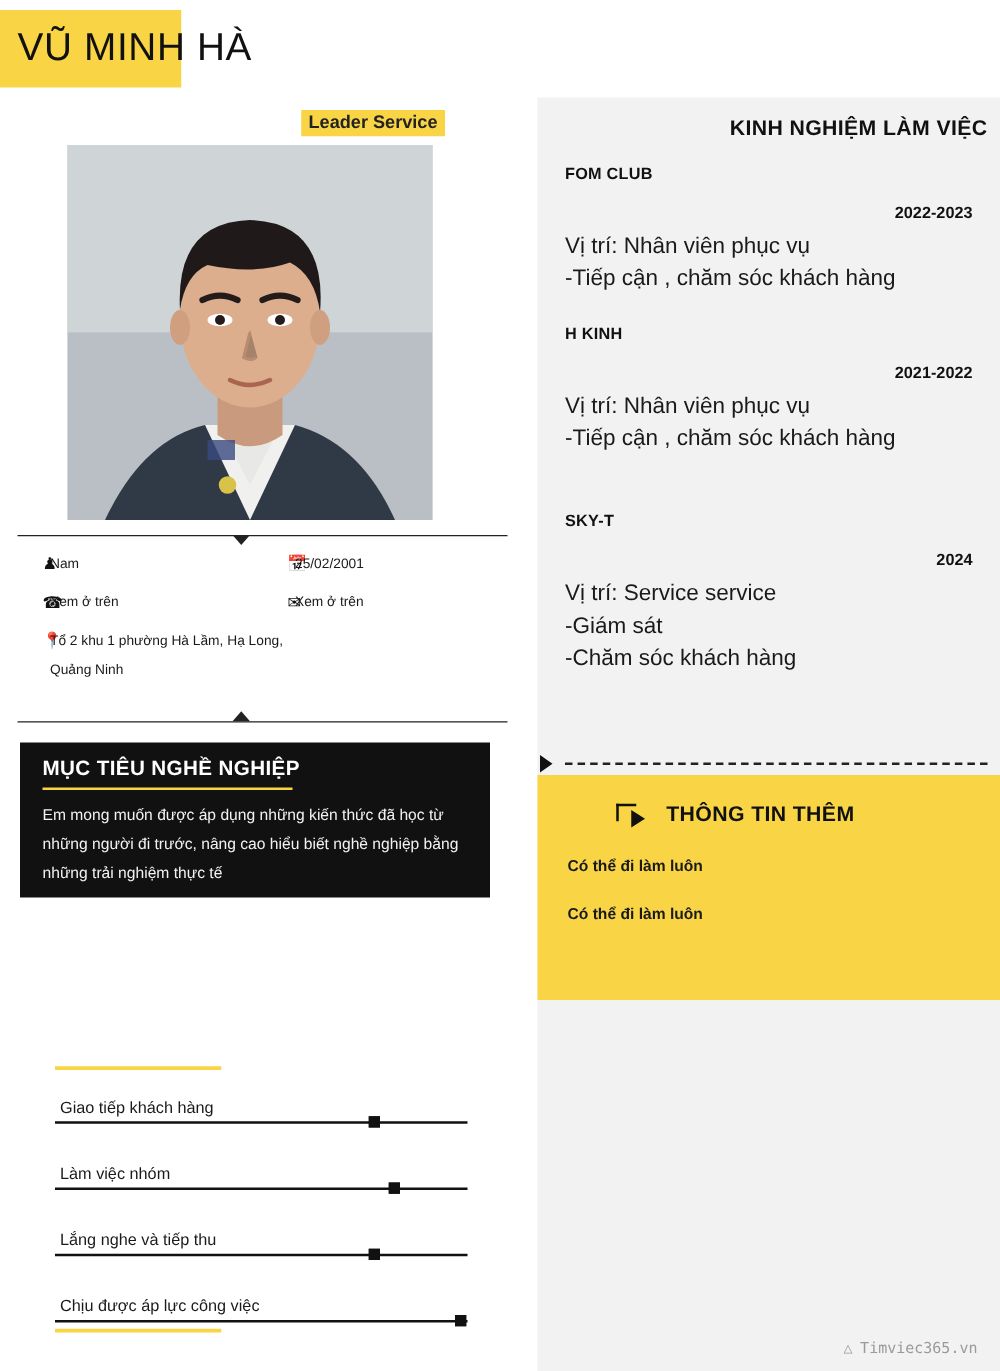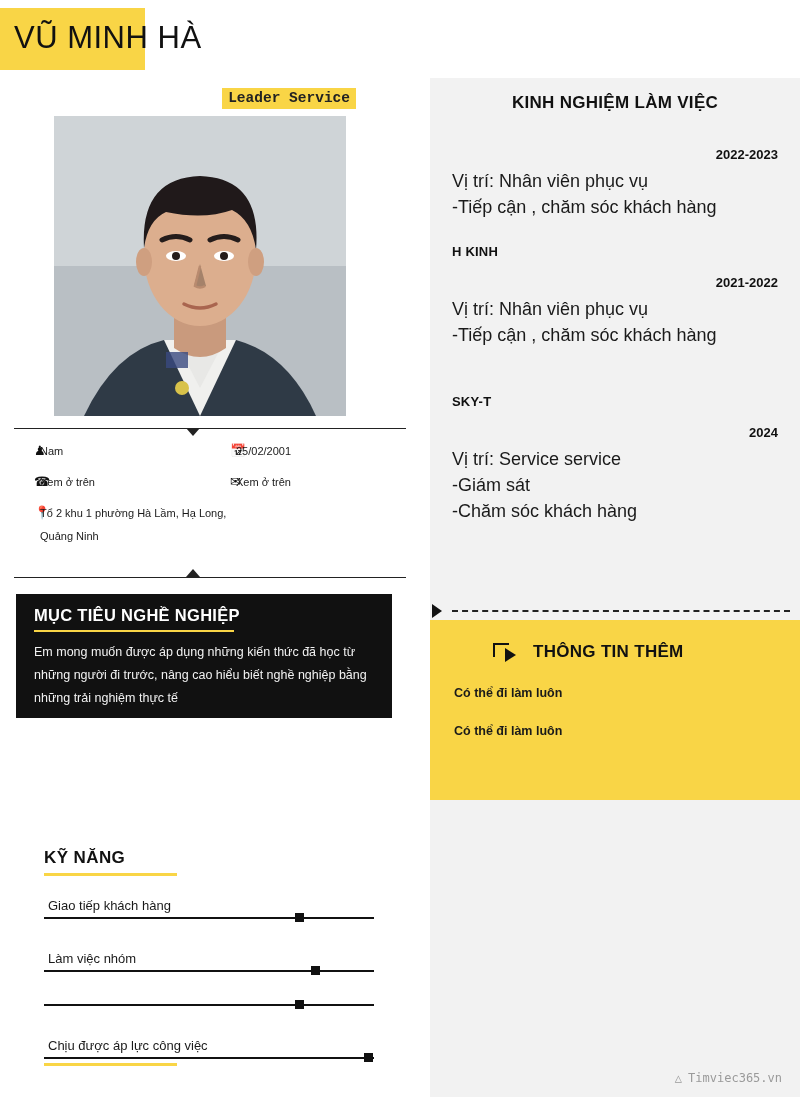--- a/index.html
+++ b/index.html
@@ -23,21 +23,21 @@
     font-size: 31px; font-weight: normal; letter-spacing: 0.5px;
     color: #111; white-space: nowrap;
   }
 
   
   .left-col { position: absolute; left: 0; top: 78px; width: 420px; height: 1019px; }
 
   .title-tag {
     position: absolute; right: 64px; top: 10px;
     background: #f9d546; padding: 2px 6px 3px 6px;
-    font-size: 14.5px; font-weight: bold; color: #222; font-family: Liberation Mono, monospace;
+    font-size: 14.5px; font-weight: bold; color: #222;
   }
 
   .photo {
     position: absolute; left: 54px; top: 38px;
     width: 292px; height: 300px;
     background: #b9c0c6;
     overflow: hidden;
   }
   .photo svg { display: block; }
 
@@ -92,21 +92,21 @@
 
   
   .hobbies { position: absolute; left: 44px; top: 980px; width: 330px; }
 
   
   .right-col {
     position: absolute; left: 430px; top: 78px;
     width: 370px; height: 1019px;
     background: #f2f2f2;
   }
-  .exp-head { position: relative; margin: 12px 0 0 0; text-align: center; }
+  .exp-head { position: relative; margin: 12px 0 0 0; text-align: right; }
   .exp-head-hl {
     display: inline-block; position: relative;
     font-size: 17px; font-weight: bold; letter-spacing: .3px; color: #111;
     padding: 3px 10px 4px 10px;
   }
   .exp-head-hl:before {
     content: ""; position: absolute; left: 0; right: 0; top: 2px; bottom: 3px;
     background: #f9d546; z-index: -1;
     clip-path: polygon(1% 10%, 99% 0%, 100% 92%, 2% 100%);
   }
@@ -236,36 +236,36 @@
       <div class="hr-bot"></div>
     </div>
 
     <div class="obj-box">
       <div class="obj-title">MỤC TIÊU NGHỀ NGHIỆP</div>
       <div class="obj-title-rule"></div>
       <div class="obj-body">Em mong muốn được áp dụng những kiến thức đã học từ những người đi trước, nâng cao hiểu biết nghề nghiệp bằng những trải nghiệm thực tế</div>
     </div>
 
     <div class="skills">
-      <div class="sec-title">KỸ NĂNG</div>
       <div class="sec-rule"></div>
       <div style="height:22px"></div>
       <div class="skill">
         <div class="skill-label">Giao tiếp khách hàng</div>
         <div class="skill-bar">
             <span class="skill-knob" style="left:76%"></span>
           </div>
       </div>
       <div class="skill">
         <div class="skill-label">Làm việc nhóm</div>
         <div class="skill-bar">
             <span class="skill-knob" style="left:81%"></span>
           </div>
       </div>
       <div class="skill">
+        <div class="skill-label">Lắng nghe và tiếp thu</div>
         <div class="skill-bar">
             <span class="skill-knob" style="left:76%"></span>
           </div>
       </div>
       <div class="skill">
         <div class="skill-label">Chịu được áp lực công việc</div>
         <div class="skill-bar">
             <span class="skill-knob" style="left:97%"></span>
           </div>
       </div>
@@ -280,20 +280,21 @@
 
   <div class="right-col">
 
     <div class="exp-head">
       <span class="exp-head-hl">KINH NGHIỆM LÀM VIỆC</span>
     </div>
 
     <div class="exp-list">
 
       <div class="job">
+        <div class="job-title">FOM CLUB</div>
         <div class="job-date">2022-2023</div>
         <div class="job-lines">
           <div class="job-line">Vị trí: Nhân viên phục vụ</div>
           <div class="job-line">-Tiếp cận , chăm sóc khách hàng</div>
         </div>
       </div>
 
       <div style="height:18px"></div>
 
       <div class="job">

